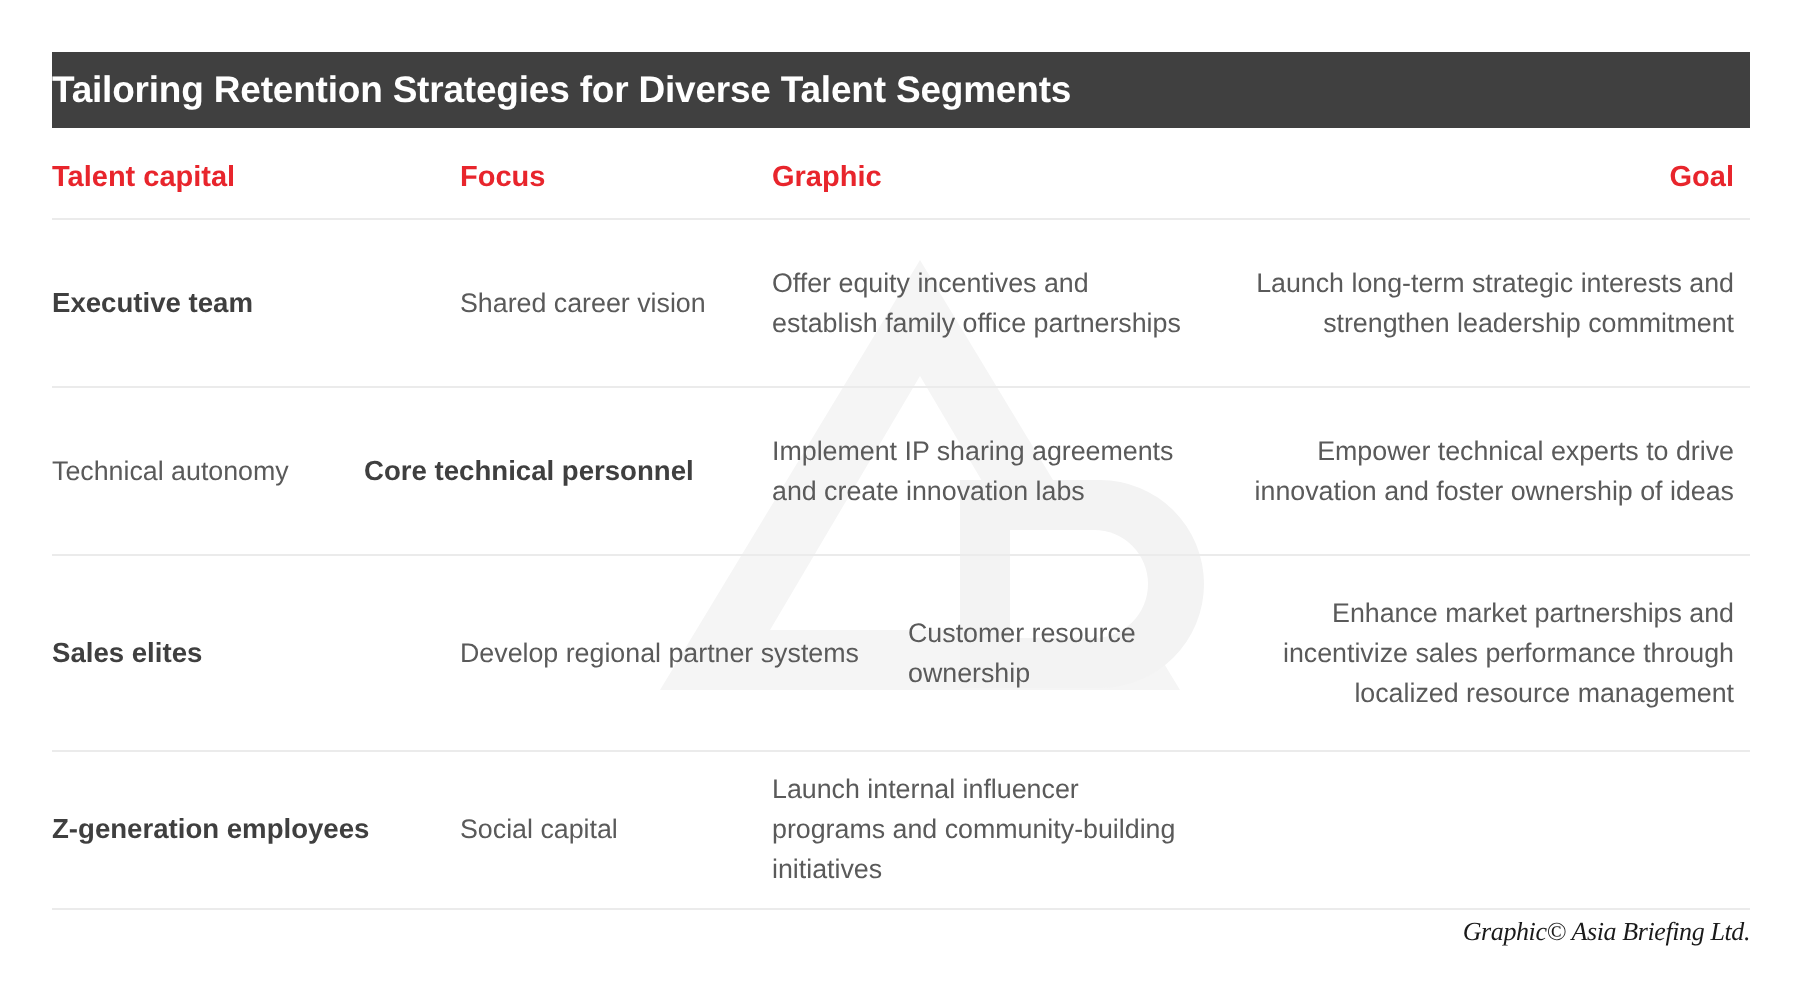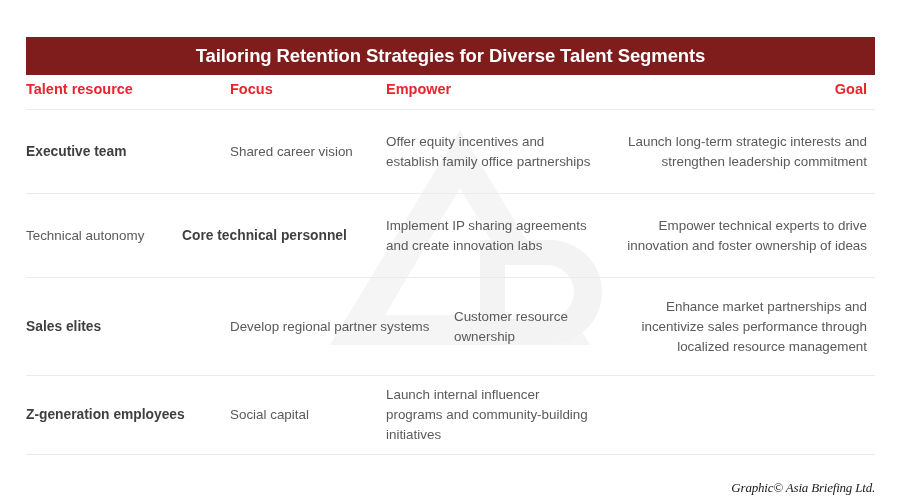--- a/index.html
+++ b/index.html
@@ -34,26 +34,25 @@
     z-index: 0;
   }
 
   
   .title-bar {
     position: absolute;
     left: 26px;
     top: 26px;
     width: 849px;
     height: 38px;
-    background: #7f1d1d;
+    background: #404040;
     display: flex;
     align-items: center;
-    justify-content: center;
+    justify-content: flex-start;
     z-index: 2;
-    margin-top: 11px;
   }
   .title-text {
     color: #ffffff;
     font-size: 18.5px;
     font-weight: bold;
     letter-spacing: -0.1px;
     white-space: nowrap;
   }
 
   
@@ -119,21 +118,21 @@
   .body-row .col-segment {
     color: #3f3f3f;
     font-size: 13.8px;
     font-weight: 600;
   }
 
   
   .footer {
     position: absolute;
     left: 26px;
-    top: 478px;
+    top: 457px;
     width: 849px;
     text-align: right;
     z-index: 2;
   }
   .footer-text {
     font-family: "Liberation Serif", serif;
     font-style: italic;
     font-size: 13px;
     color: #1a1a1a;
     letter-spacing: -0.2px;
@@ -151,23 +150,23 @@
     <path d="M175,135 h42 a27,27 0 0 1 0,54 h-42 z" fill="#ffffff"></path>
   </svg>
 
   <div class="title-bar">
     <span class="title-text">Tailoring Retention Strategies for Diverse Talent Segments</span>
   </div>
 
   <div class="table">
 
     <div class="row header-row">
-      <div class="cell col-segment">Talent resource</div>
+      <div class="cell col-segment">Talent capital</div>
       <div class="cell col-focus">Focus</div>
-      <div class="cell col-strategy">Empower</div>
+      <div class="cell col-strategy">Graphic</div>
       <div class="cell col-goal">Goal</div>
     </div>
 
     <div class="row body-row row-h1">
       <div class="cell col-segment">Executive team</div>
       <div class="cell col-focus">Shared career vision</div>
       <div class="cell col-strategy">Offer equity incentives and establish family office partnerships</div>
       <div class="cell col-goal">Launch long-term strategic interests and strengthen leadership commitment</div>
     </div>
 

